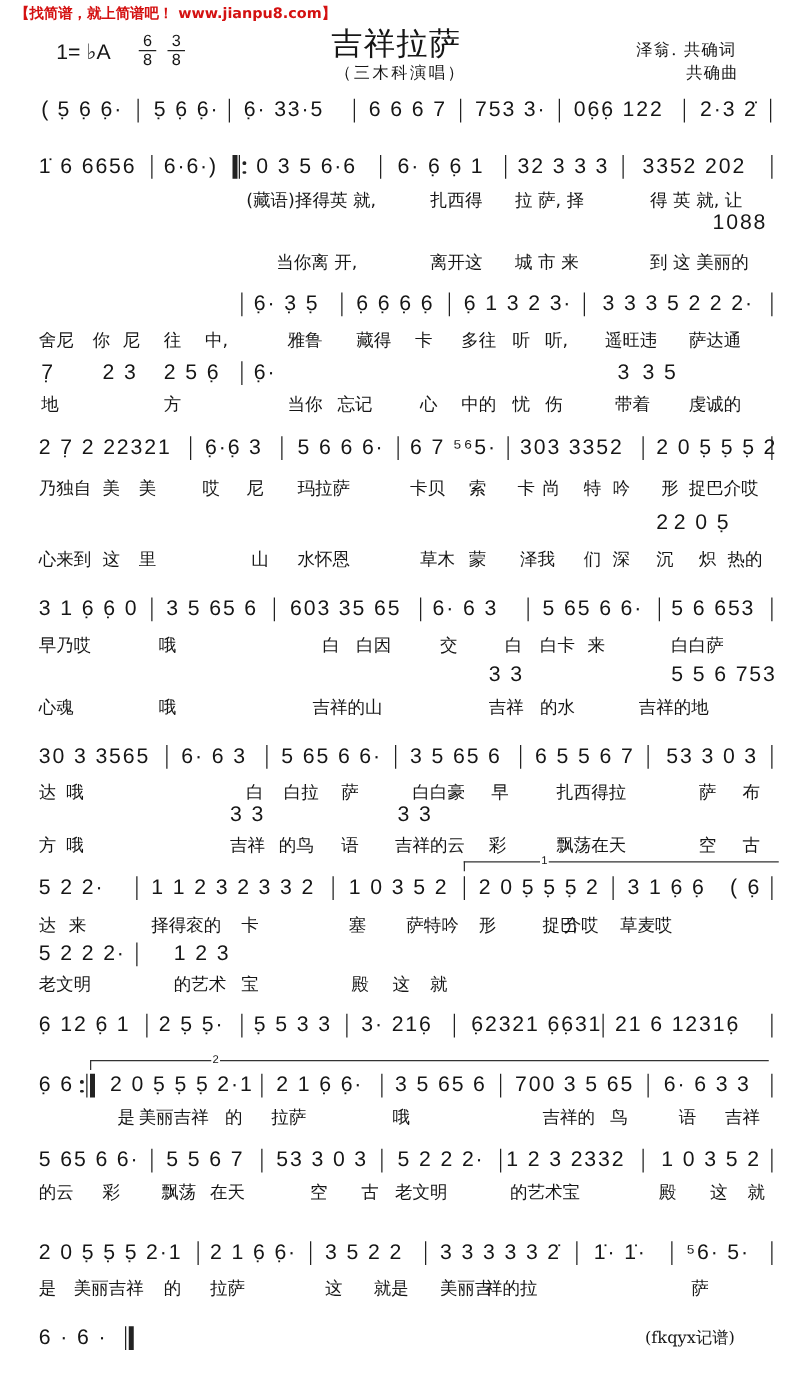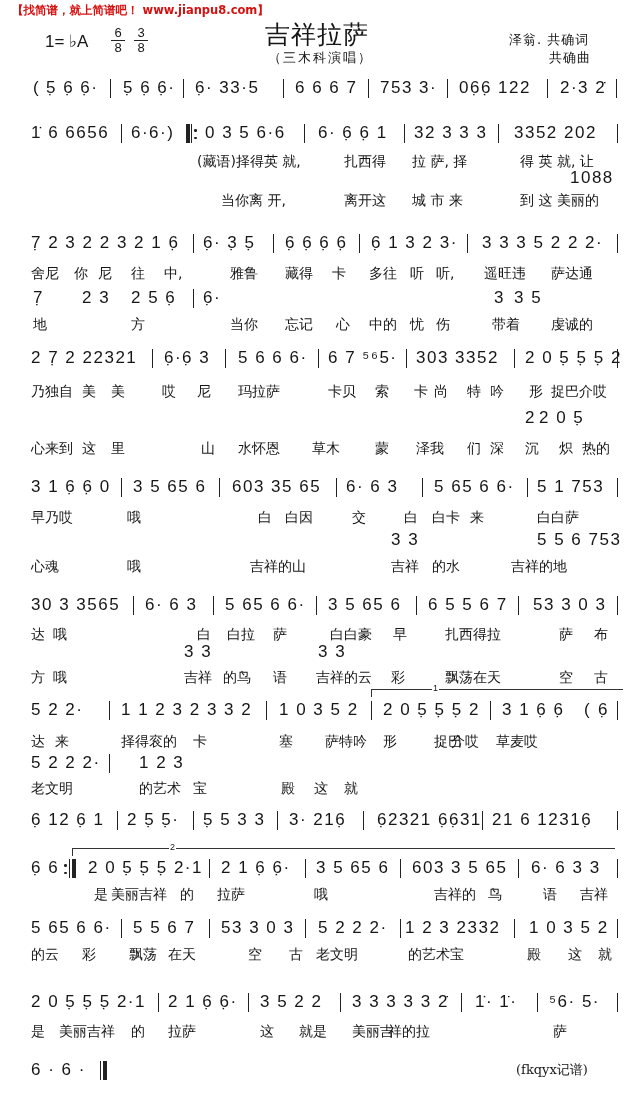--- a/index.html
+++ b/index.html
@@ -84,29 +84,28 @@
 </div>
 <div class="row" style="top:151px">
   <span class="ly" style="left:197px">(藏语)择得英 就,</span>
   <span class="ly" style="left:344px">扎西得</span>
   <span class="ly" style="left:412px">拉 萨, 择</span>
   <span class="ly" style="left:520px">得 英 就, 让</span>
 </div>
 <div class="row" style="top:168px">
   <span class="n" style="left:570px">1088</span>
 </div>
-<div class="row" style="top:190px">
+<div class="row" style="top:200px">
   <span class="ly" style="left:221px">当你离 开,</span>
   <span class="ly" style="left:344px">离开这</span>
   <span class="ly" style="left:412px">城 市 来</span>
   <span class="ly" style="left:520px">到 这 美丽的</span>
 </div>
 
 <div class="row" style="top:233px">
-  <span class="n" style="left:31px">7̣ 2 3 2 2 3 2 1 6̣</span>
   <i class="bar" style="left:193px"></i>
   <span class="n" style="left:203px">6̣· 3̣ 5̣</span>
   <i class="bar" style="left:273px"></i>
   <span class="n" style="left:285px">6̣ 6̣ 6̣ 6̣</span>
   <i class="bar" style="left:359px"></i>
   <span class="n" style="left:371px">6̣ 1 3 2 3·</span>
   <i class="bar" style="left:467px"></i>
   <span class="n" style="left:482px">3 3 3 5 2 2 2·</span>
   <i class="bar" style="left:617px"></i>
 </div>
@@ -131,21 +130,21 @@
   <span class="n" style="left:131px">2 5 6̣</span>
   <i class="bar" style="left:193px"></i>
   <span class="n" style="left:203px">6̣·</span>
   <span class="n" style="left:494px">3</span>
   <span class="n" style="left:514px">3 5</span>
 </div>
 <div class="row" style="top:314px">
   <span class="ly" style="left:33px">地</span>
   <span class="ly" style="left:131px">方</span>
   <span class="ly" style="left:230px">当你</span>
-  <span class="ly" style="left:285px">忘记</span>
+  <span class="ly" style="left:270px">忘记</span>
   <span class="ly" style="left:336px">心</span>
   <span class="ly" style="left:369px">中的</span>
   <span class="ly" style="left:410px">忧</span>
   <span class="ly" style="left:436px">伤</span>
   <span class="ly" style="left:492px">带着</span>
   <span class="ly" style="left:551px">虔诚的</span>
 </div>
 
 <div class="row" style="top:348px">
   <span class="n" style="left:31px">2 7̣ 2 22321</span>
@@ -180,42 +179,42 @@
 <div class="row" style="top:408px">
   <span class="n" style="left:525px">2</span>
   <span class="n" style="left:539px">2 0 5̣</span>
 </div>
 <div class="row" style="top:438px">
   <span class="ly" style="left:31px">心来到</span>
   <span class="ly" style="left:82px">这</span>
   <span class="ly" style="left:111px">里</span>
   <span class="ly" style="left:201px">山</span>
   <span class="ly" style="left:238px">水怀恩</span>
-  <span class="ly" style="left:312px">草木</span>
+  <span class="ly" style="left:336px">草木</span>
   <span class="ly" style="left:375px">蒙</span>
   <span class="ly" style="left:416px">泽我</span>
   <span class="ly" style="left:467px">们</span>
   <span class="ly" style="left:490px">深</span>
   <span class="ly" style="left:525px">沉</span>
   <span class="ly" style="left:559px">炽</span>
   <span class="ly" style="left:582px">热的</span>
 </div>
 
 <div class="row" style="top:477px">
   <span class="n" style="left:31px">3 1 6̣ 6̣ 0</span>
   <i class="bar" style="left:121px"></i>
   <span class="n" style="left:133px">3 5 65 6</span>
   <i class="bar" style="left:219px"></i>
   <span class="n" style="left:232px">603 35 65</span>
   <i class="bar" style="left:336px"></i>
   <span class="n" style="left:346px">6· 6 3</span>
   <i class="bar" style="left:422px"></i>
   <span class="n" style="left:434px">5 65 6 6·</span>
   <i class="bar" style="left:527px"></i>
-  <span class="n" style="left:537px">5 1 753</span>
+  <span class="n" style="left:537px">5 6 653</span>
   <i class="bar" style="left:617px"></i>
 </div>
 <div class="row" style="top:507px">
   <span class="ly" style="left:31px">早乃哎</span>
   <span class="ly" style="left:127px">哦</span>
   <span class="ly" style="left:258px">白</span>
   <span class="ly" style="left:285px">白因</span>
   <span class="ly" style="left:352px">交</span>
   <span class="ly" style="left:404px">白</span>
   <span class="ly" style="left:432px">白卡</span>
@@ -347,21 +346,21 @@
     <i class="dots" style="left:0"></i>
       <i class="thin" style="left:5px"></i>
       <i class="thick" style="left:8px"></i>
   </div>
   <span class="n" style="left:88px">2 0 5̣ 5̣ 5̣ 2·1</span>
   <i class="bar" style="left:209px"></i>
   <span class="n" style="left:221px">2 1 6̣ 6̣·</span>
   <i class="bar" style="left:305px"></i>
   <span class="n" style="left:316px">3 5 65 6</span>
   <i class="bar" style="left:400px"></i>
-  <span class="n" style="left:412px">603 3 5 65</span>
+  <span class="n" style="left:412px">700 3 5 65</span>
   <i class="bar" style="left:518px"></i>
   <span class="n" style="left:531px">6· 6 3 3</span>
   <i class="bar" style="left:617px"></i>
 </div>
 <div class="row" style="top:884px">
   <span class="ly" style="left:94px">是</span>
   <span class="ly" style="left:111px">美丽吉祥</span>
   <span class="ly" style="left:180px">的</span>
   <span class="ly" style="left:217px">拉萨</span>
   <span class="ly" style="left:314px">哦</span>

